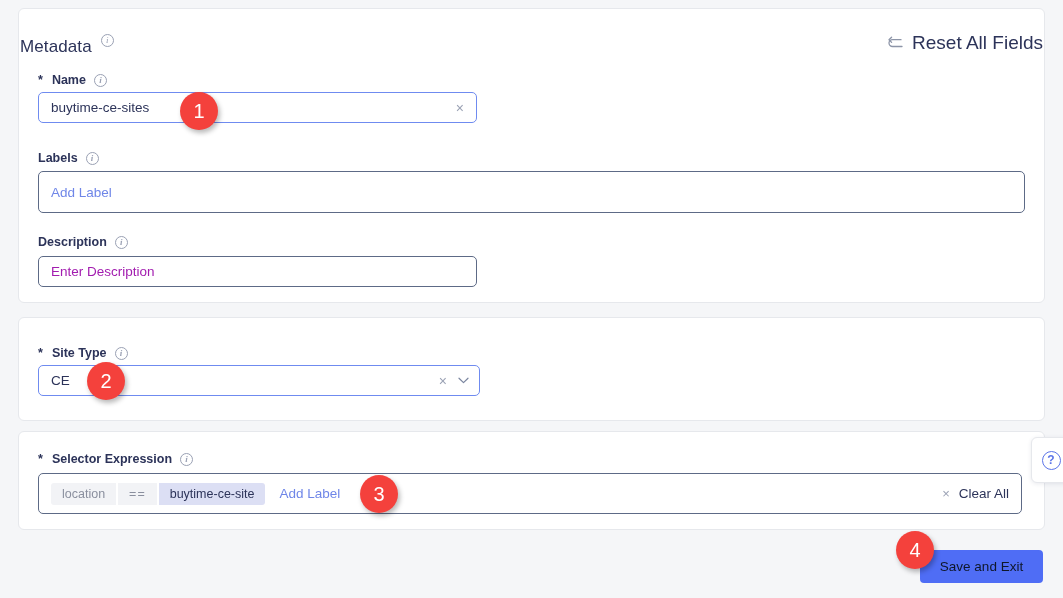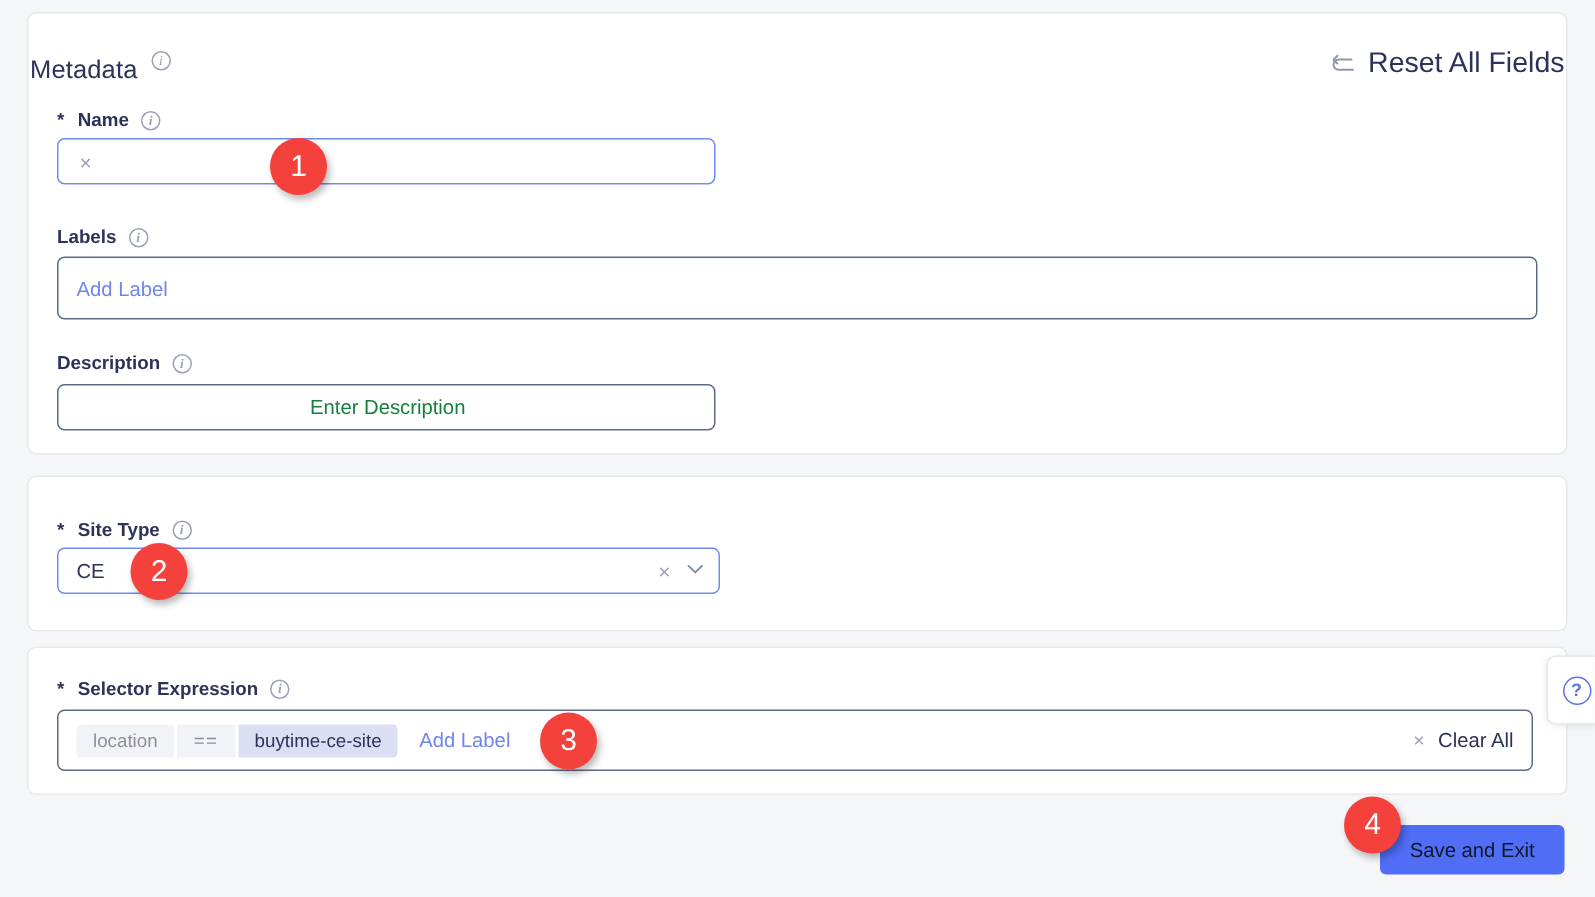--- a/index.html
+++ b/index.html
@@ -87,21 +87,21 @@
     background: #fff;
     height: 31px;
     display: flex;
     align-items: center;
     padding: 0 10px 0 12px;
     font-size: 13.5px;
     color: #2c3359;
   }
   .input-box.focused { border-color: #6f8bf0; }
   .input-box .val { flex: 1; }
-  .input-box .ph { flex: 1; color: #15803d; text-align: center; }
+  .input-box .ph { flex: 1; color: #a21caf; }
 
   .x-icon {
     color: #9aa1b4;
     font-size: 14px;
     line-height: 1;
     cursor: pointer;
     padding: 0 2px;
   }
   .chev {
     color: #7b86a0;
@@ -248,20 +248,21 @@
   </svg>
   <span>Reset All Fields</span>
 </div>
 
 <div class="field-label" id="name-label">
   <span class="req">*</span>
   <span>Name</span>
   <span class="info-icon">i</span>
 </div>
 <div class="input-box focused" id="name-input">
+  <span class="val">buytime-ce-sites</span>
   <span class="x-icon">×</span>
 </div>
 
 <div class="field-label" id="labels-label">
   <span>Labels</span>
   <span class="info-icon">i</span>
 </div>
 <div class="input-box" id="labels-input">
   <span class="link-text">Add Label</span>
 </div>

